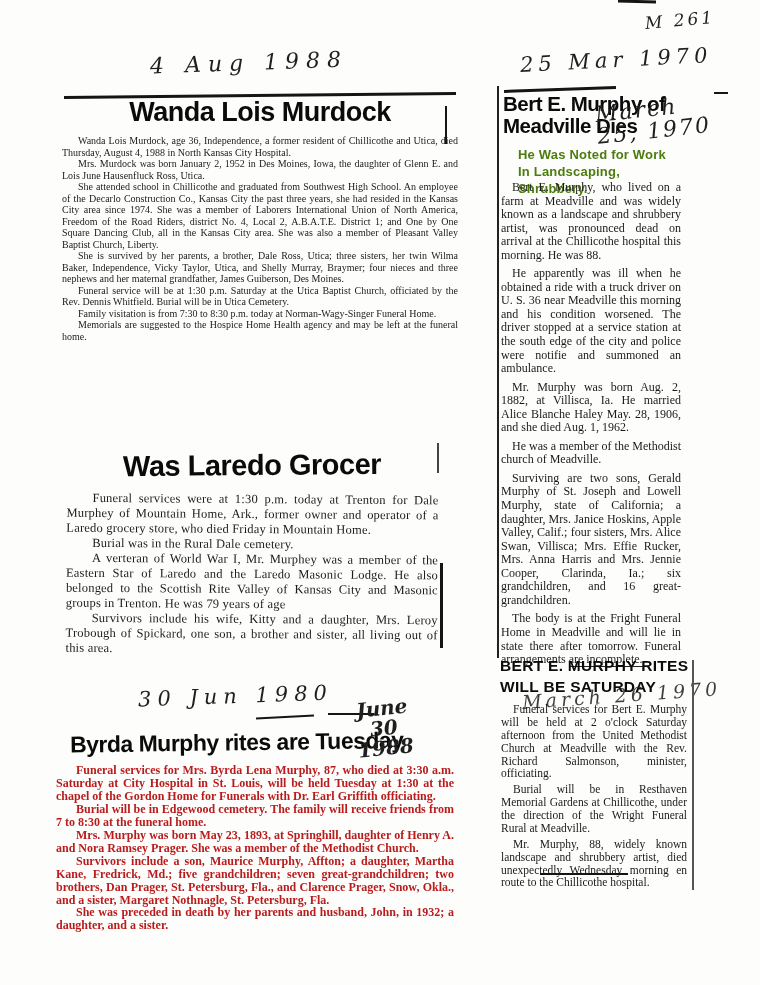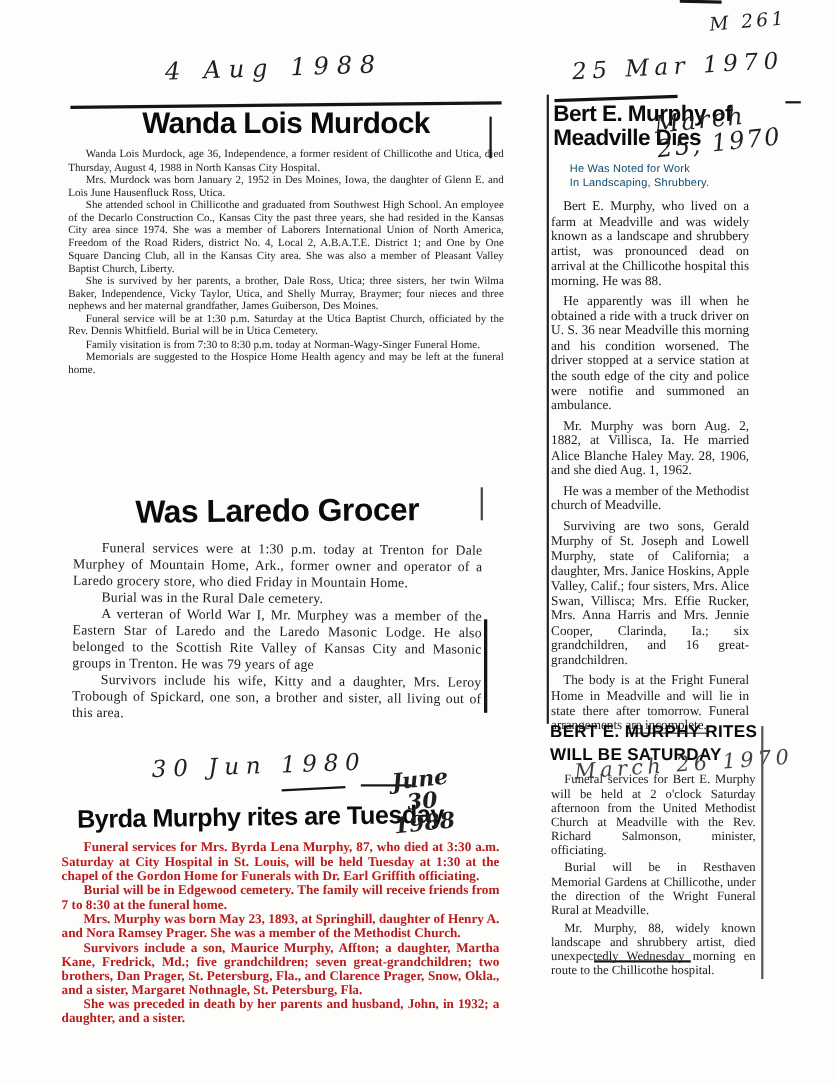--- a/index.html
+++ b/index.html
@@ -29,22 +29,22 @@
   .murdock-copy{font-size:10px;line-height:1.15;}
   .laredo-copy{font-size:12.5px;line-height:1.2;letter-spacing:.2px;}
   .laredo-copy p{text-indent:26px;}
   .byrda-copy{font-size:12px;line-height:1.08;font-weight:700;color:#b91c1c;}
   .byrda-copy p{text-indent:20px;}
   .bert-copy{font-size:12px;line-height:1.13;}
   .bert-copy p{text-indent:11px;margin-bottom:5px;}
   .rites-copy{font-size:11.5px;line-height:1.12;}
   .rites-copy p{text-indent:12px;margin-bottom:3px;}
   .subhead{
-    font-family:"Liberation Sans",sans-serif;font-weight:400;color:#0c4a6e;
-    font-size:10px;line-height:1.3;letter-spacing:.2px;
+    font-family:"Liberation Sans",sans-serif;font-weight:700;color:#4d7c0f;
+    font-size:13px;line-height:1.3;letter-spacing:.2px;
   }
   .underline-end{border-bottom:1.5px solid #222;}
   .center{text-align:center;}
 </style>
 </head>
 <body>
 
 <div id="scan">
 
   <div class="abs rule" style="left:618px;top:0;width:38px;height:3px;transform:rotate(1.5deg);"></div>

